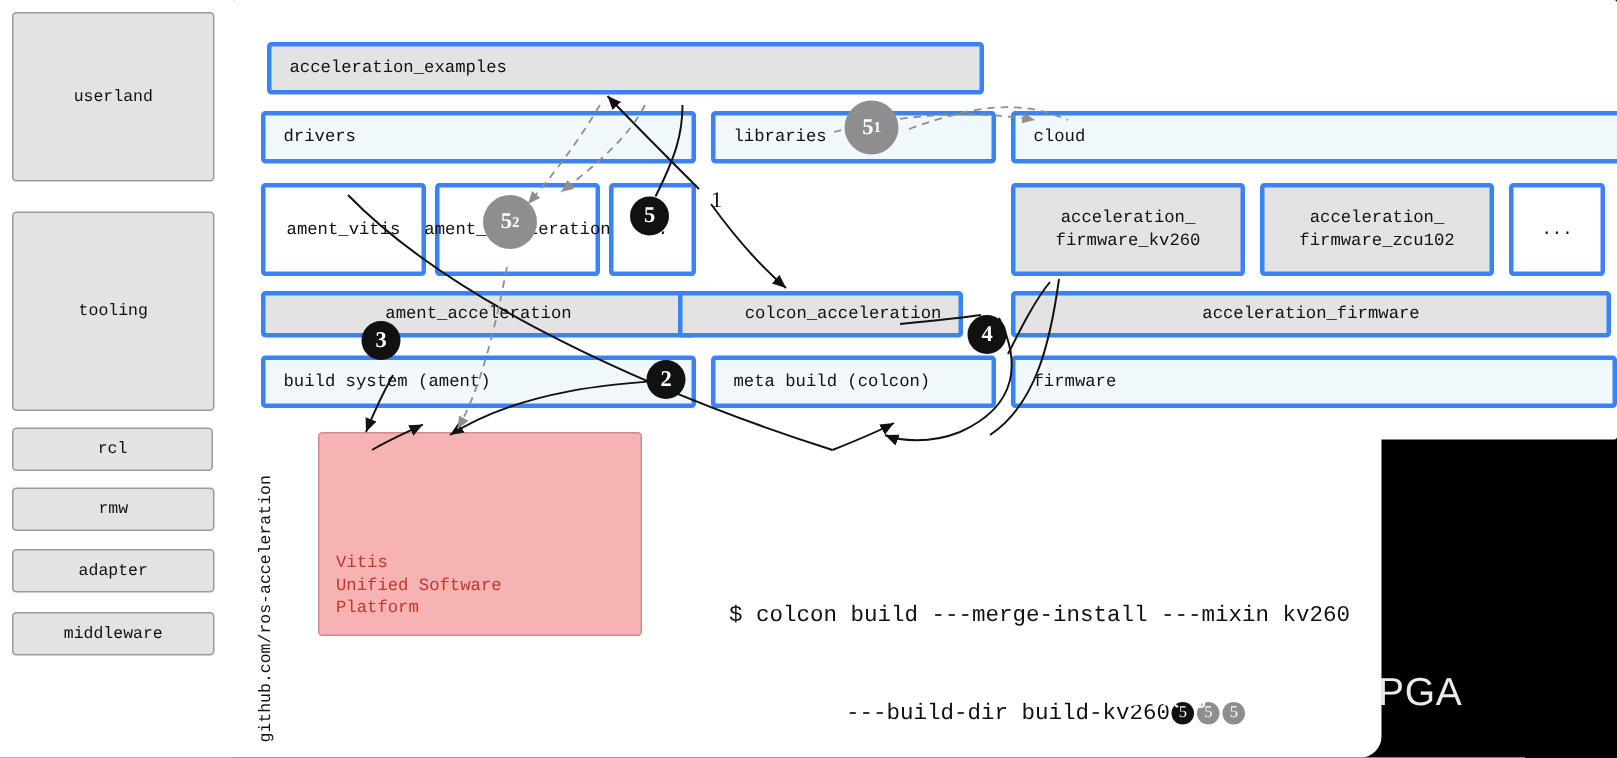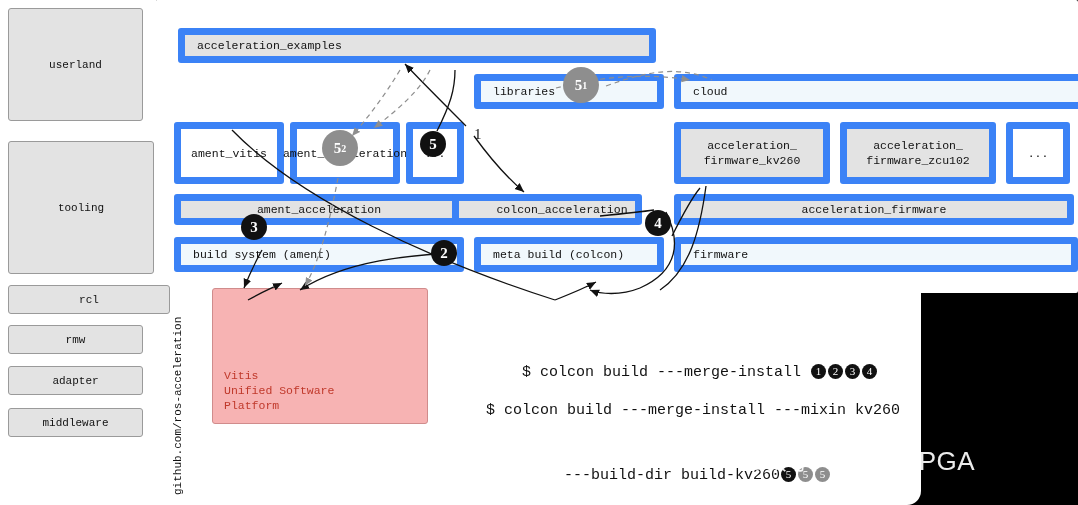--- a/index.html
+++ b/index.html
@@ -15,21 +15,21 @@
   
   .white-panel{position:absolute;background:#fff;}
   #panel-main{left:155px;top:0px;width:923px;height:293px;border-radius:2px;}
   #panel-lower{left:0px;top:148px;width:921px;height:357px;border-radius:0 0 14px 0;}
   #panel-left{left:0px;top:0px;width:156px;height:505px;background:#fff;}
 
   
   .box{
     position:absolute;
     box-sizing:border-box;
-    border:7px solid #3b82f6;
+    border:3px solid #3b82f6;
     border-radius:3px;
     display:flex;
     align-items:center;
     font-family:"Liberation Mono", monospace;
     font-size:11.5px;
     color:#111;
     white-space:pre;
   }
   .box.center{justify-content:center;text-align:center;}
   .box.left{justify-content:flex-start;padding-left:12px;}
@@ -109,42 +109,45 @@
 
 <div id="root">
 
   <div class="white-panel" id="panel-left"></div>
   <div class="white-panel" id="panel-main"></div>
   <div class="white-panel" id="panel-lower"></div>
 
   <div class="stackbox" style="left:8px;top:8px;width:135px;height:113px;">
     <span>userland</span>
   </div>
-  <div class="stackbox" style="left:8px;top:141px;width:146px;height:133px;">
+  <div class="stackbox" style="left:8px;top:141px;width:135px;height:133px;">
     <span>tooling</span>
   </div>
-  <div class="stackbox" style="left:8px;top:285px;width:162px;height:29px;">
+  <div class="stackbox" style="left:8px;top:285px;width:134px;height:29px;">
     <span>rcl</span>
   </div>
   <div class="stackbox" style="left:8px;top:325px;width:135px;height:29px;">
     <span>rmw</span>
   </div>
   <div class="stackbox" style="left:8px;top:366px;width:135px;height:29px;">
     <span>adapter</span>
   </div>
   <div class="stackbox" style="left:8px;top:408px;width:135px;height:29px;">
     <span>middleware</span>
   </div>
 
   <div class="vurl" style="left:172px;top:495px;">github.com/ros-acceleration</div>
 
   <div class="box gray left" style="left:178px;top:28px;width:478px;height:35px;">
     <span>acceleration_examples</span>
   </div>
 
+  <div class="box blue left" style="left:174px;top:74px;width:290px;height:35px;">
+    <span>drivers</span>
+  </div>
   <div class="box blue left" style="left:474px;top:74px;width:190px;height:35px;">
     <span>libraries</span>
   </div>
   <div class="box blue left" style="left:674px;top:74px;width:464px;height:35px;">
     <span>cloud</span>
   </div>
 
   <div class="box plain center" style="left:174px;top:122px;width:110px;height:62px;">
     <span>ament_vitis</span>
   </div>
@@ -252,23 +255,20 @@
   </div>
   <div class="marker gray" style="left:563px;top:67px;width:36px;height:36px;">
     <span>5</span>
       <span class="sub">1</span>
   </div>
   <div class="marker gray" style="left:322px;top:130px;width:36px;height:36px;">
     <span>5</span>
       <span class="sub">2</span>
   </div>
 
-  <div class="term" style="left:486px;top:347px;">
-    <span>$ colcon build ---merge-install </span><span class="inlinemark">1</span><span class="inlinemark">2</span><span class="inlinemark">3</span><span class="inlinemark">4</span>
-  </div>
   <div class="term" style="left:486px;top:402px;">$ colcon build ---merge-install ---mixin kv260</div>
   <div class="term" style="left:528px;top:450px;">
     <span>---build-dir build-kv260</span><span class="inlinemark">5</span><span class="inlinemark gray">5</span><span class="inlinemark gray">5</span>
   </div>
 
   <div class="wm" style="left:745px;top:446px;">
     <span class="wm-cn">公众号</span>
     <span class="wm-dot">·</span>
     <span class="wm-text">OpenFPGA</span>
   </div>

